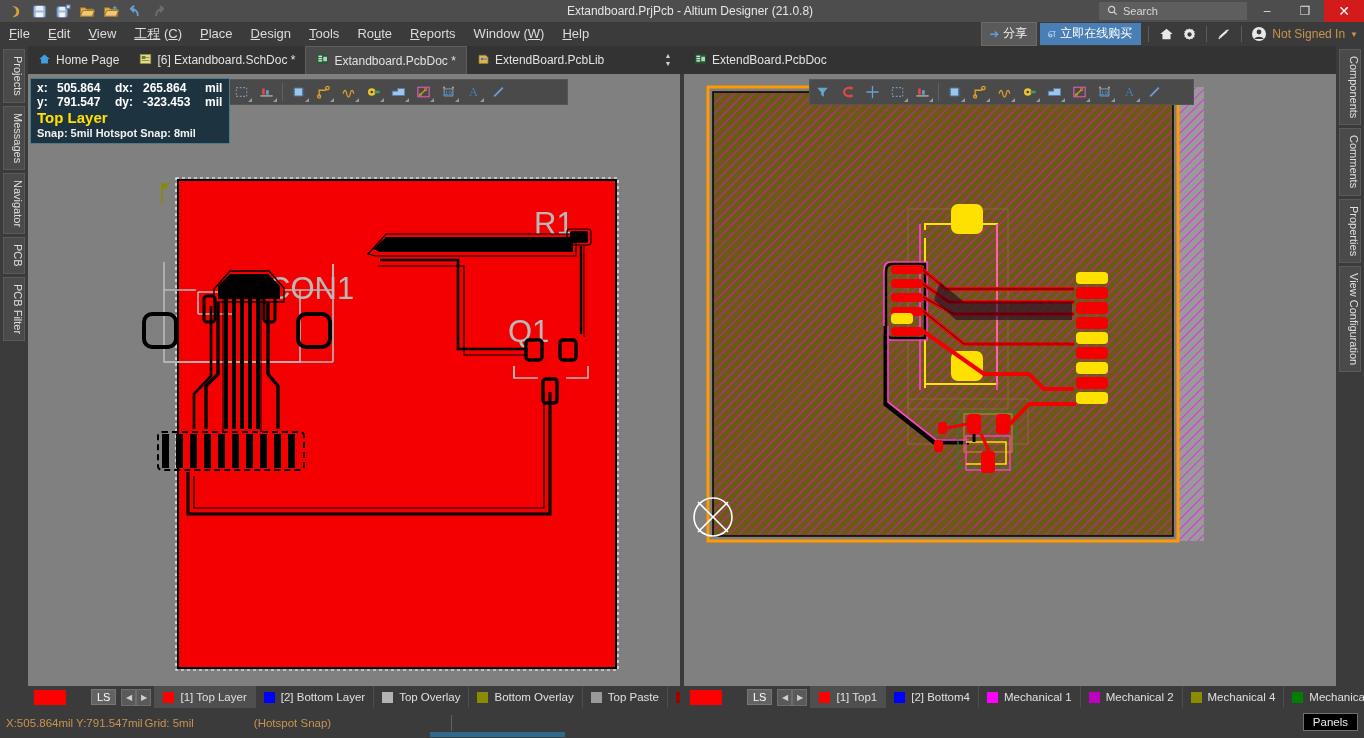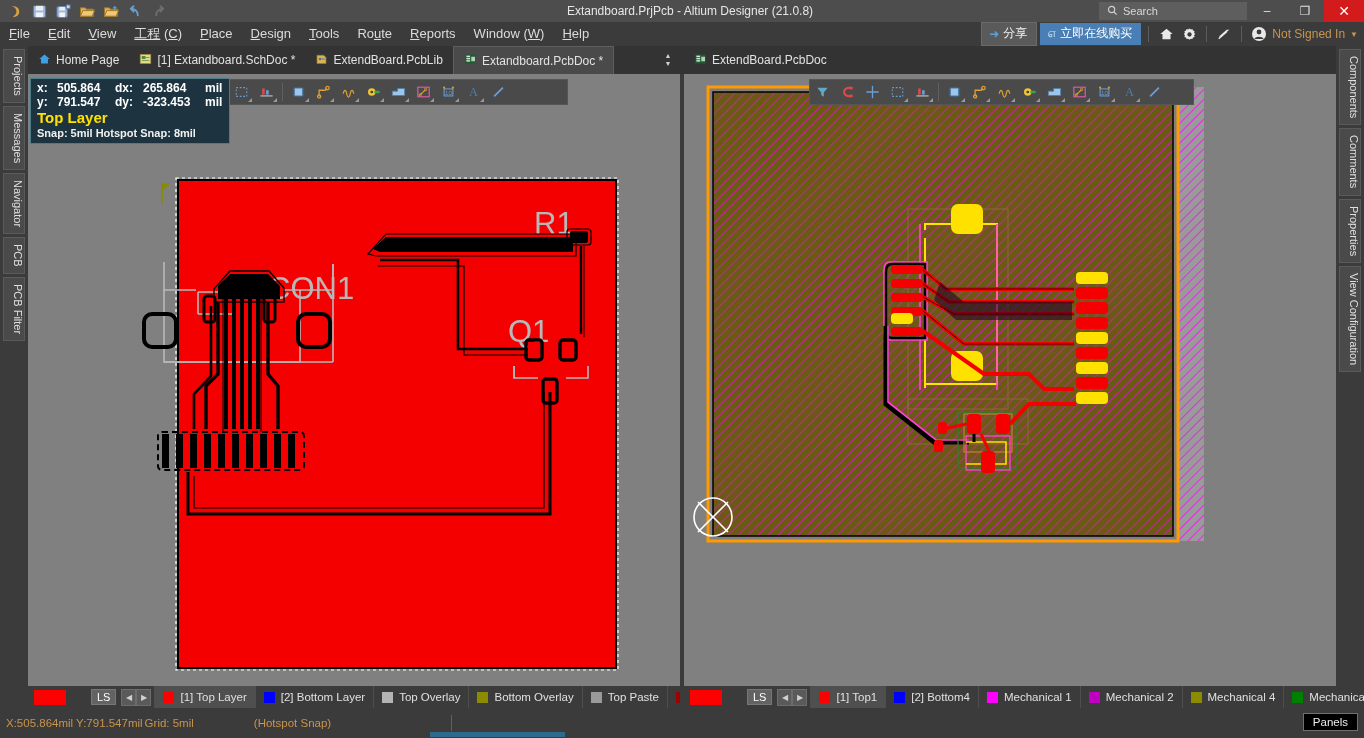--- a/index.html
+++ b/index.html
@@ -312,43 +312,43 @@
         <span>Home Page</span>
       </div>
       <div class="doctab">
         <span>
           <svg width="13" height="12" viewBox="0 0 16 16">
               <rect x="1" y="2" width="14" height="12" fill="#e8d98a" stroke="#a08f46"></rect>
               <rect x="3" y="4" width="5" height="4" fill="#4e8a3a"></rect>
               <path d="M8 6 h5 M3 10 h10" stroke="#4e8a3a" stroke-width="1"></path>
             </svg>
         </span>
-        <span>[1] Extandboard.SchDoc *</span>
-      </div>
-      <div class="doctab">
-        <span>
-          <svg width="13" height="12" viewBox="0 0 16 16">
-              <path d="M2 3 h9 l3 3 v8 H2 Z" fill="#d9b457" stroke="#9a7a2b"></path>
-              <circle cx="6" cy="8" r="1.6" fill="#4a6f9e"></circle>
-              <path d="M7.5 8 h5" stroke="#4a6f9e" stroke-width="1.2"></path>
-            </svg>
-        </span>
-        <span>ExtendBoard.PcbLib</span>
+        <span>[6] Extandboard.SchDoc *</span>
       </div>
       <div class="doctab active">
         <span>
           <svg width="13" height="12" viewBox="0 0 16 16">
               <rect x="1" y="2" width="14" height="12" fill="#1d5c2e"></rect>
               <rect x="2.5" y="3.5" width="5" height="2" fill="#cfe7d4"></rect>
               <rect x="2.5" y="6.5" width="5" height="2" fill="#cfe7d4"></rect>
               <rect x="2.5" y="9.5" width="5" height="2" fill="#cfe7d4"></rect>
               <rect x="9" y="5" width="5" height="6" fill="#b9cdbe"></rect>
             </svg>
         </span>
         <span>Extandboard.PcbDoc *</span>
+      </div>
+      <div class="doctab">
+        <span>
+          <svg width="13" height="12" viewBox="0 0 16 16">
+              <path d="M2 3 h9 l3 3 v8 H2 Z" fill="#d9b457" stroke="#9a7a2b"></path>
+              <circle cx="6" cy="8" r="1.6" fill="#4a6f9e"></circle>
+              <path d="M7.5 8 h5" stroke="#4a6f9e" stroke-width="1.2"></path>
+            </svg>
+        </span>
+        <span>ExtendBoard.PcbLib</span>
       </div>
     </div>
 
     <div class="tabgroup right">
       <div class="doctab">
         <span>
           <svg width="13" height="12" viewBox="0 0 16 16">
               <rect x="1" y="2" width="14" height="12" fill="#1d5c2e"></rect>
               <rect x="2.5" y="3.5" width="5" height="2" fill="#cfe7d4"></rect>
               <rect x="2.5" y="6.5" width="5" height="2" fill="#cfe7d4"></rect>

